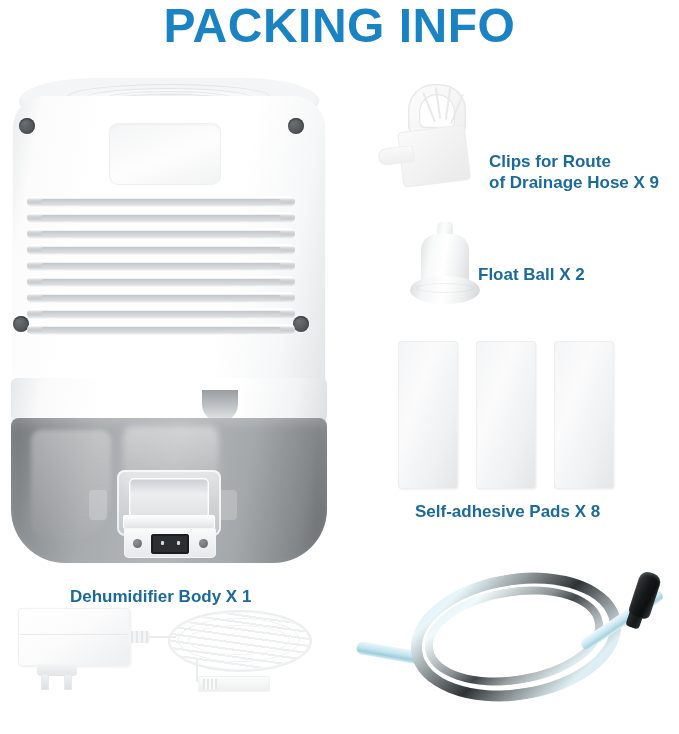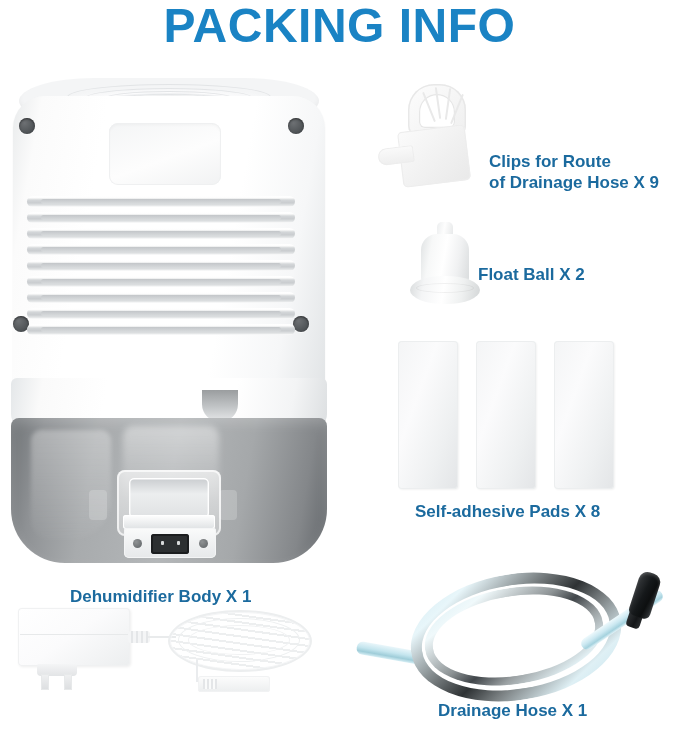--- a/index.html
+++ b/index.html
@@ -461,15 +461,14 @@
   </div>
 
   <div class="hose">
     <div class="hose-tail"></div>
     <div class="hose-coil"></div>
     <div class="hose-coil2"></div>
     <div class="hose-arm"></div>
     <div class="hose-fitting-neck"></div>
     <div class="hose-fitting"></div>
   </div>
-  <div class="caption cap-hose">Drainage Hose X 1</div>
 
 </div>
 
 </body></html>

